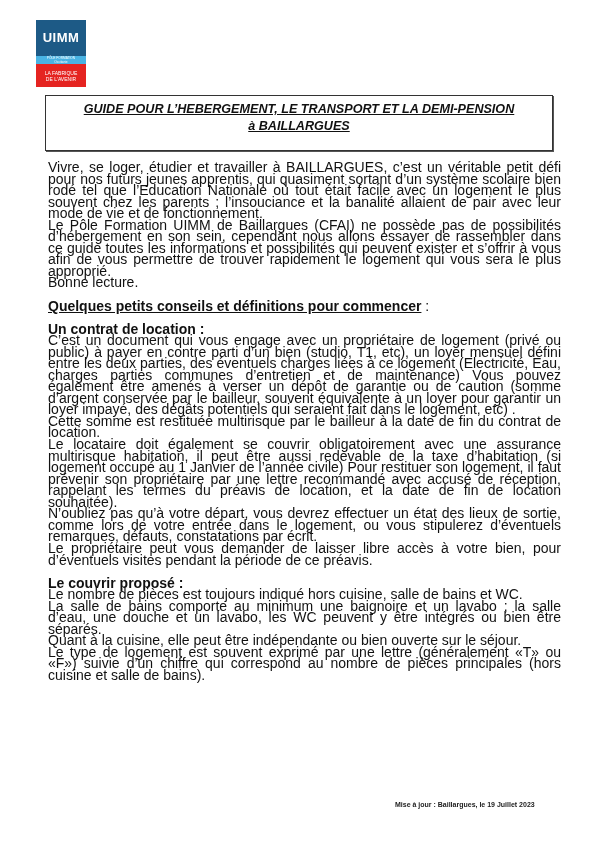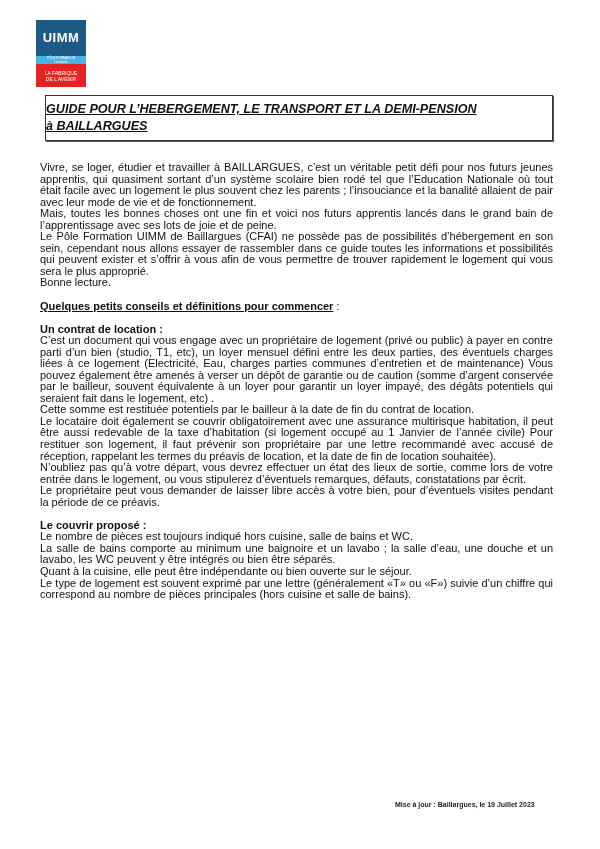--- a/index.html
+++ b/index.html
@@ -7,26 +7,26 @@
          font-family: "Liberation Sans", sans-serif; color: #111; }
   .logo { position: absolute; left: 36px; top: 20px; width: 50px; height: 67px;
           display: flex; flex-direction: column; }
   .logo-top { background: #1d5a86; color: #fff; height: 44px; display: flex;
               align-items: center; justify-content: center; font-weight: bold;
               font-size: 13px; letter-spacing: 0.5px; }
   .logo-mid { background: #49b3e3; color: #fff; height: 11px; display: flex; flex-direction: column;
               align-items: center; justify-content: center; font-size: 3.2px; line-height: 4px; }
   .logo-bot { background: #e52421; color: #fff; height: 28px; display: flex; flex-direction: column;
               align-items: center; justify-content: center; font-size: 5px; line-height: 6px; }
-  .title-box { position: absolute; left: 45px; top: 95px; width: 508px; height: 46px;
-               border: 1px solid #333; box-shadow: 1px 1px 0 #555; 
+  .title-box { position: absolute; left: 45px; top: 95px; width: 508px; height: 56px;
+               border: 1px solid #333; box-shadow: 1px 1px 0 #555; text-align: center;
                font-weight: bold; font-style: italic; text-decoration: underline;
                font-size: 12.6px; line-height: 17px; padding-top: 5px; box-sizing: border-box; }
-  .content { position: absolute; left: 40px; top: 162px; width: 513px;
-             font-size: 11px; line-height: 11.55px; text-align: justify; }
+  .content { position: absolute; left: 48px; top: 162px; width: 513px;
+             font-size: 14px; line-height: 11.55px; text-align: justify; }
   .content p { margin: 0; }
   .gap { height: 11.5px; }
   .section-head { font-weight: bold; }
   .intro-head { font-weight: bold; text-decoration: underline; }
   .footer { position: absolute; left: 395px; top: 801px; font-size: 7px; font-weight: bold; color: #222; }
 </style>
 </head>
 <body>
 
 <div class="logo">
@@ -42,31 +42,30 @@
 </div>
 
 <div class="title-box">
   <div>GUIDE POUR L’HEBERGEMENT, LE TRANSPORT ET LA DEMI-PENSION</div>
   <div>à BAILLARGUES</div>
 </div>
 
 <div class="content">
   <div>
     <p>Vivre, se loger, étudier et travailler à BAILLARGUES, c’est un véritable petit défi pour nos futurs jeunes apprentis, qui quasiment sortant d’un système scolaire bien rodé tel que l’Education Nationale où tout était facile avec un logement le plus souvent chez les parents ; l’insouciance et la banalité allaient de pair avec leur mode de vie et de fonctionnement.</p>
-    <p>Mais, toutes les bonnes choses ont une fin et voici nos futurs apprentis lancés dans le grand bain de l’apprentissage avec ses lots de joie et de peine.</p>
     <p>Le Pôle Formation UIMM de Baillargues (CFAI) ne possède pas de possibilités d’hébergement en son sein, cependant nous allons essayer de rassembler dans ce guide toutes les informations et possibilités qui peuvent exister et s’offrir à vous afin de vous permettre de trouver rapidement le logement qui vous sera le plus approprié.</p>
     <p>Bonne lecture.</p>
   </div>
   <div class="gap"></div>
   <p><span class="intro-head">Quelques petits conseils et définitions pour commencer</span><span> :</span></p>
   <div class="gap"></div>
   <div>
     <p class="section-head">Un contrat de location :</p>
     <p>C’est un document qui vous engage avec un propriétaire de logement (privé ou public) à payer en contre parti d’un bien (studio, T1, etc), un loyer mensuel défini entre les deux parties, des éventuels charges liées à ce logement (Electricité, Eau, charges parties communes d’entretien et de maintenance) Vous pouvez également être amenés à verser un dépôt de garantie ou de caution (somme d’argent conservée par le bailleur, souvent équivalente à un loyer pour garantir un loyer impayé, des dégâts potentiels qui seraient fait dans le logement, etc) .</p>
-    <p>Cette somme est restituée potentiels par le bailleur à la date de fin du contrat de location.</p>
+    <p>Cette somme est restituée multirisque par le bailleur à la date de fin du contrat de location.</p>
     <p>Le locataire doit également se couvrir obligatoirement avec une assurance multirisque habitation, il peut être aussi redevable de la taxe d’habitation (si logement occupé au 1 Janvier de l’année civile) Pour restituer son logement, il faut prévenir son propriétaire par une lettre recommandé avec accusé de réception, rappelant les termes du préavis de location, et la date de fin de location souhaitée).</p>
     <p>N’oubliez pas qu’à votre départ, vous devrez effectuer un état des lieux de sortie, comme lors de votre entrée dans le logement, ou vous stipulerez d’éventuels remarques, défauts, constatations par écrit.</p>
     <p>Le propriétaire peut vous demander de laisser libre accès à votre bien, pour d’éventuels visites pendant la période de ce préavis.</p>
   </div>
   <div class="gap"></div>
   <div>
     <p class="section-head">Le couvrir proposé :</p>
     <p>Le nombre de pièces est toujours indiqué hors cuisine, salle de bains et WC.</p>
     <p>La salle de bains comporte au minimum une baignoire et un lavabo ; la salle d’eau, une douche et un lavabo, les WC peuvent y être intégrés ou bien être séparés.</p>
     <p>Quant à la cuisine, elle peut être indépendante ou bien ouverte sur le séjour.</p>

